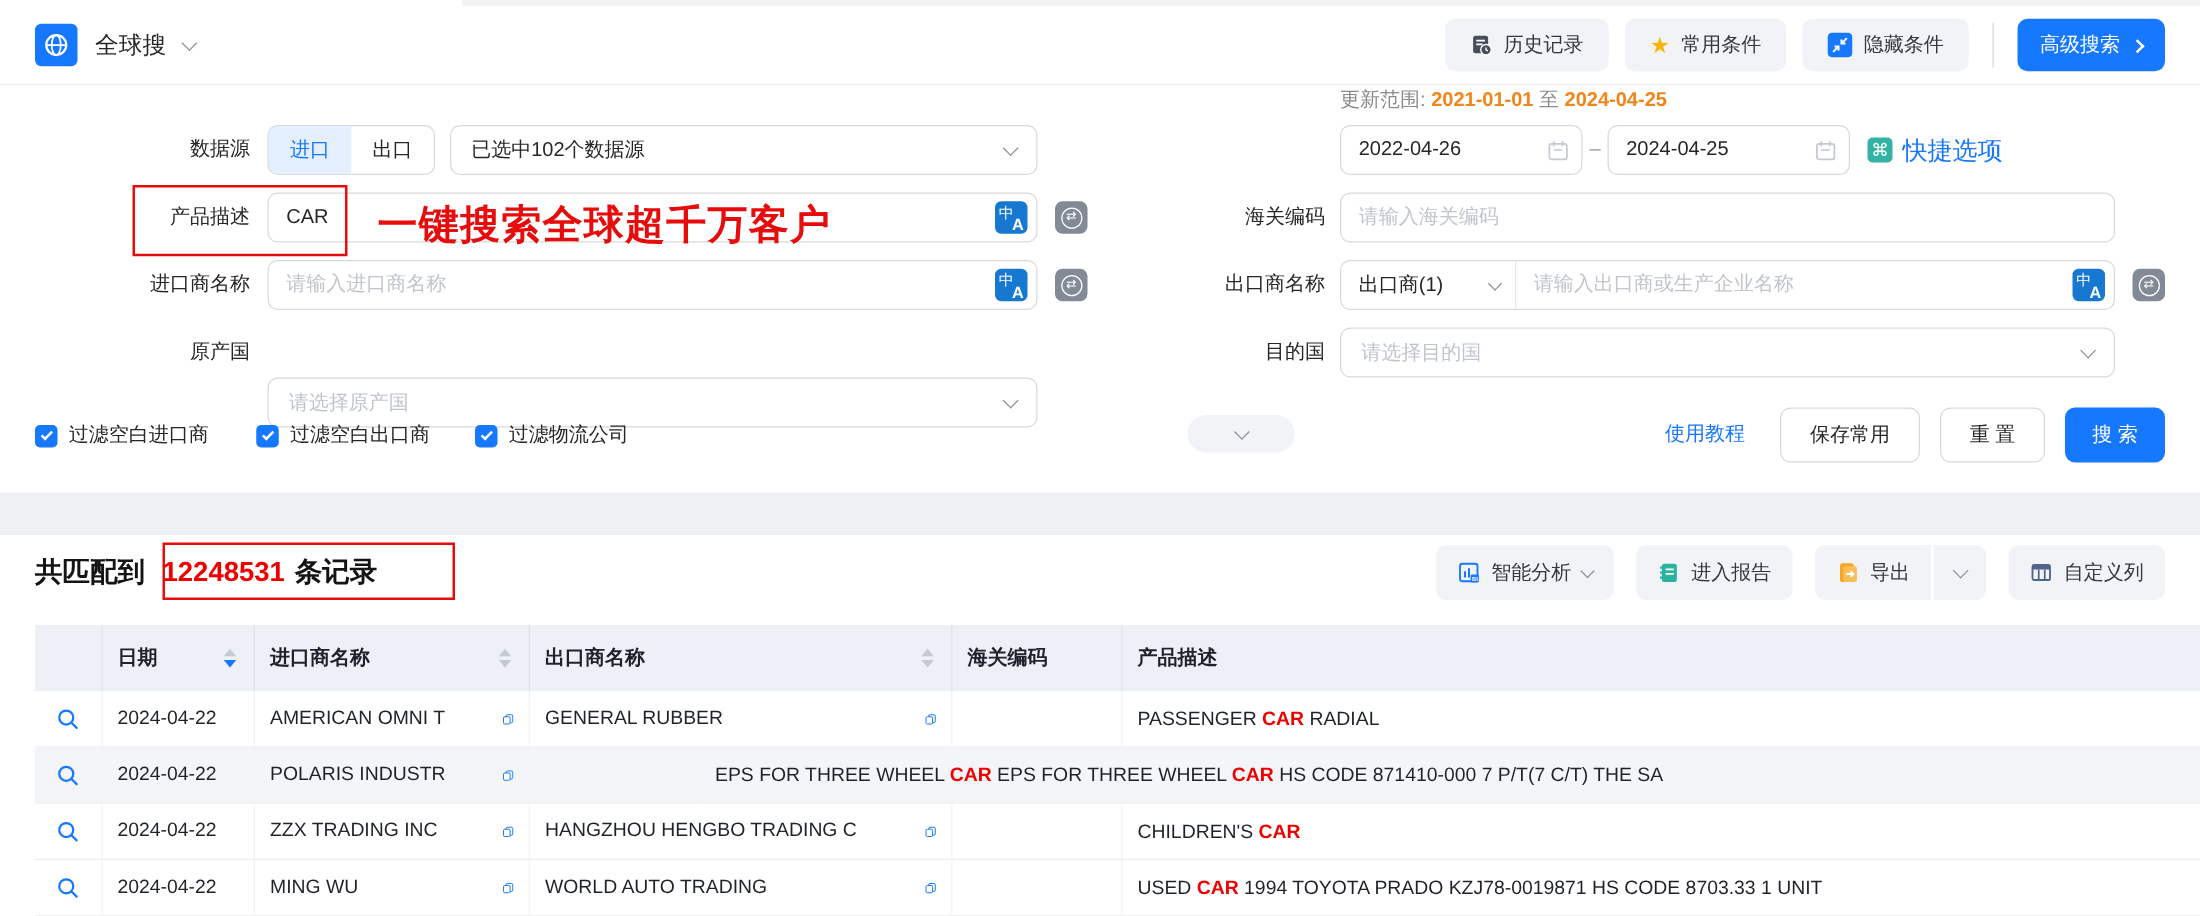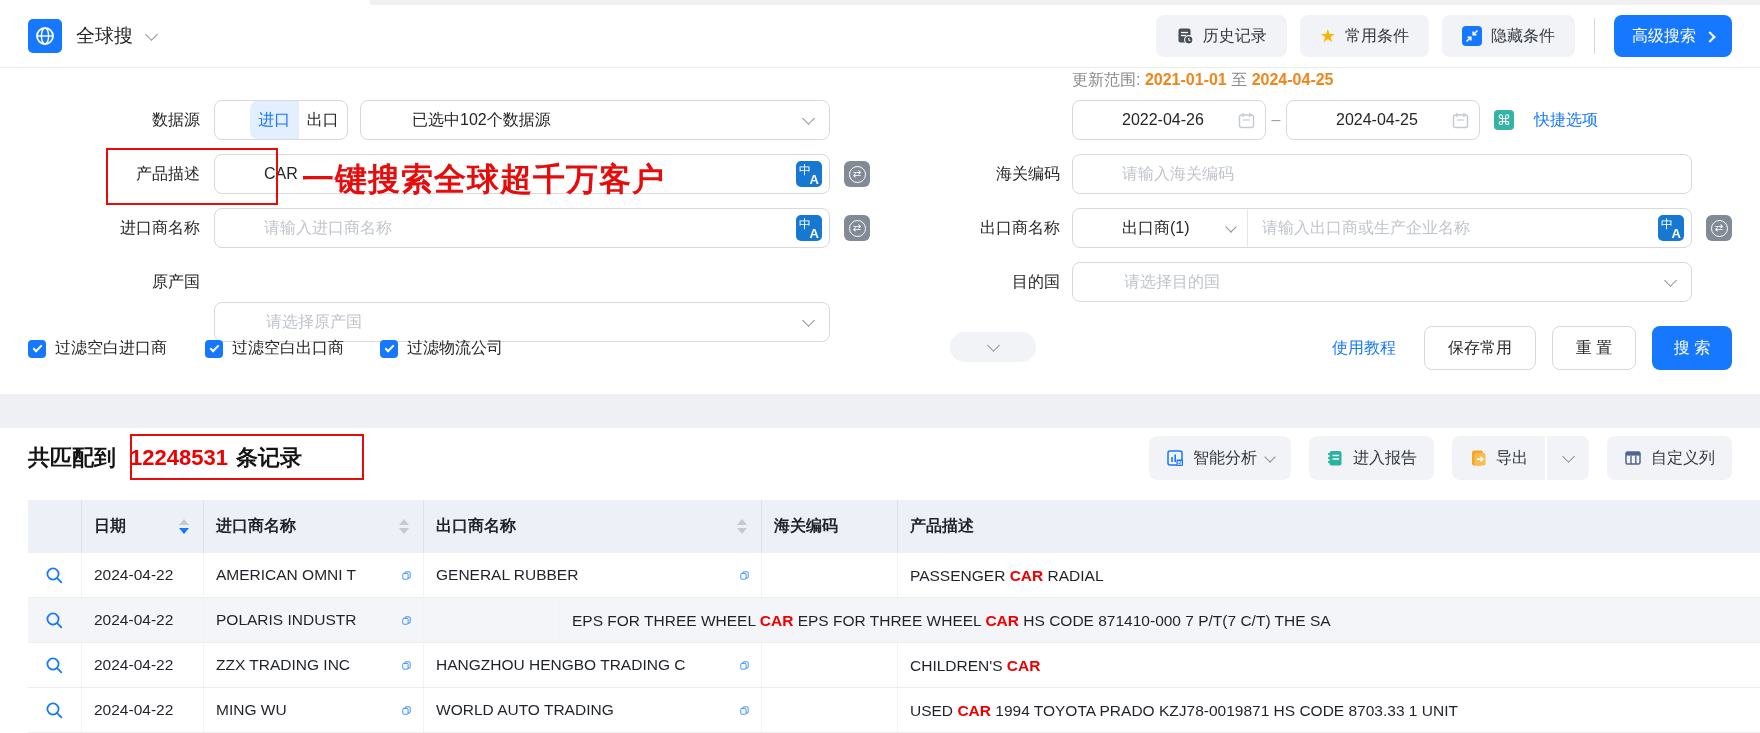--- a/index.html
+++ b/index.html
@@ -19,37 +19,37 @@
   .tb-btn { height:42px; padding:0 20px; border-radius:8px; background:#f1f3f7; display:flex; align-items:center; gap:9px; font-size:16px; color:#33383f; cursor:pointer; }
   .vdiv { width:1px; height:36px; background:#d8d8d8; margin:0 6px; }
   .adv-btn { height:42px; padding:0 18px; border-radius:8px; background:#1677ff; color:#fff; font-size:16px; display:flex; align-items:center; gap:10px; cursor:pointer; }
   .chev-right { width:8px; height:8px; border-right:2px solid #fff; border-bottom:2px solid #fff; transform:rotate(-45deg); margin-top:1px; }
   .star { font-size:18px; color:#f7b500; line-height:1; }
 
   
   .fl { position:absolute; font-size:16px; color:#262626; line-height:40px; text-align:right; white-space:nowrap; }
   .fl-left { left:28px; width:172px; }
   .fl-right { left:880px; width:180px; }
-  .box { position:absolute; height:40px; border:1px solid #d9d9d9; border-radius:8px; background:#fff; display:flex; align-items:center; font-size:16px; color:#262626;padding-left:35px; }
+  .box { position:absolute; height:40px; border:1px solid #d9d9d9; border-radius:8px; background:#fff; display:flex; align-items:center; font-size:16px; color:#262626; }
   .box input { border:none; outline:none; flex:1; min-width:0; height:100%; font:inherit; color:#262626; background:transparent; padding:0 0 0 14px; }
   .box input::placeholder { color:#c0c4cc; }
   .ph { color:#c0c4cc; }
   .chev-in { margin-left:auto; margin-right:16px; margin-top:-3px; }
   .seg { left:214px; top:100px; width:134px; overflow:hidden; }
   .seg-opt { width:66px; height:38px; display:flex; align-items:center; justify-content:center; font-size:16px; cursor:pointer; }
   .seg-active { background:#e3efff; color:#1677ff; border-radius:7px 0 0 7px; }
   .dateval { padding-left:14px; }
   .dash { position:absolute; left:1266px; top:100px; width:20px; text-align:center; line-height:40px; color:#9aa0a8; font-size:16px; }
   .cal { margin-left:auto; margin-right:10px; flex-shrink:0; }
   .update-range { position:absolute; left:1072px; top:70px; font-size:16px; white-space:nowrap; }
   .ur-label, .ur-sep { color:#8c8c8c; }
   .ur-date { color:#f08519; font-weight:bold; }
   .shortcut { position:absolute; left:1494px; top:100px; height:40px; display:flex; align-items:center; gap:8px; cursor:pointer; }
   .cmd-icon { width:20px; height:20px; background:#34b3a4; border-radius:4px; color:#fff; font-size:14px; display:flex; align-items:center; justify-content:center; }
-  .shortcut-label { color:#1677ff; font-size:16px;margin-left:12px; }
+  .shortcut-label { color:#1677ff; font-size:20px; }
   .tricon { width:26px; height:26px; background:#1778d2; border-radius:5px; position:relative; flex-shrink:0; margin-left:auto; margin-right:7px; cursor:pointer; }
   .tricon .t1 { position:absolute; left:3px; top:1px; color:#fff; font-size:12px; }
   .tricon .t2 { position:absolute; right:3px; bottom:0px; color:#fff; font-size:13px; font-weight:bold; }
   .synicon { position:absolute; width:26px; height:26px; background:#828a96; border-radius:6px; display:flex; align-items:center; justify-content:center; cursor:pointer; }
   .synicon .circ { width:17px; height:17px; border:1.5px solid #fff; border-radius:50%; display:flex; align-items:center; justify-content:center; color:#fff; font-size:10px; line-height:1; }
   .sel { width:140px; height:100%; display:flex; align-items:center; border-right:1px solid #e5e6eb; cursor:pointer; }
   .sel .sel-txt { padding-left:14px; }
   .sel .chev { margin-left:auto; margin-right:12px; margin-top:-3px; width:8px; height:8px; }
 
   .cb-item { position:absolute; top:338px; display:flex; align-items:center; gap:9px; cursor:pointer; }

